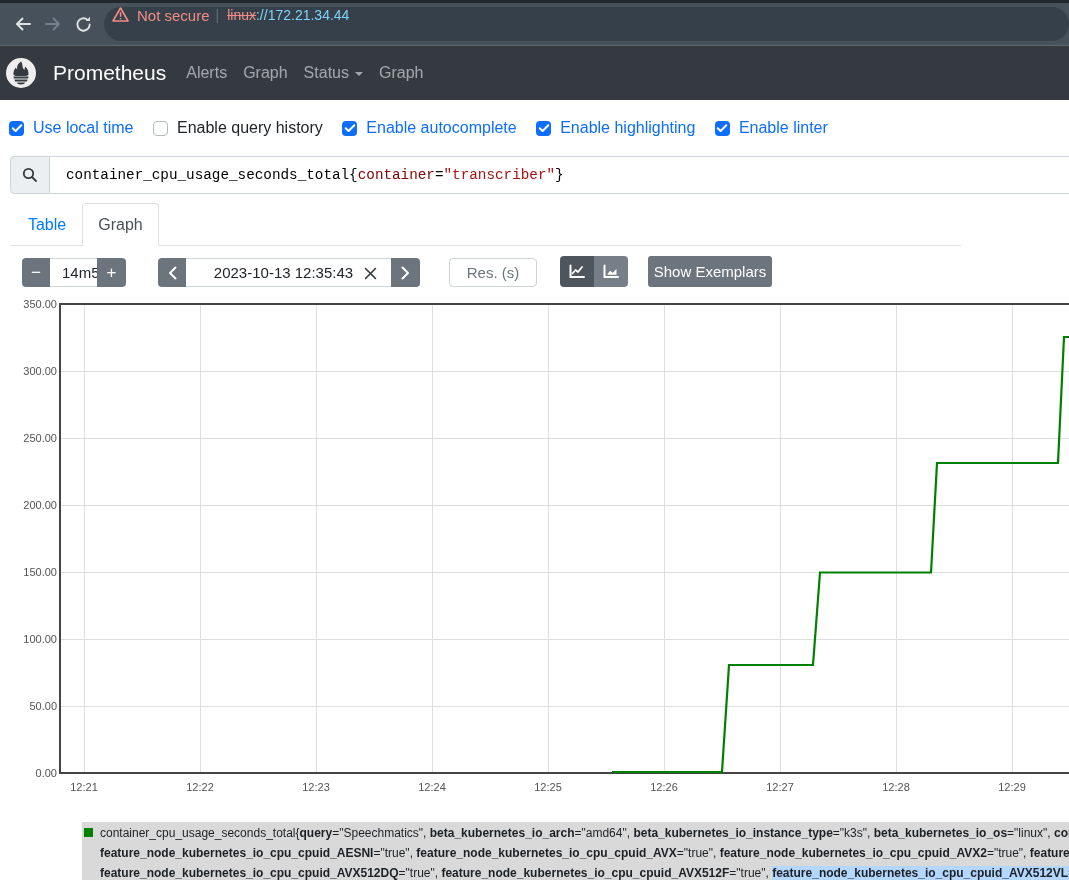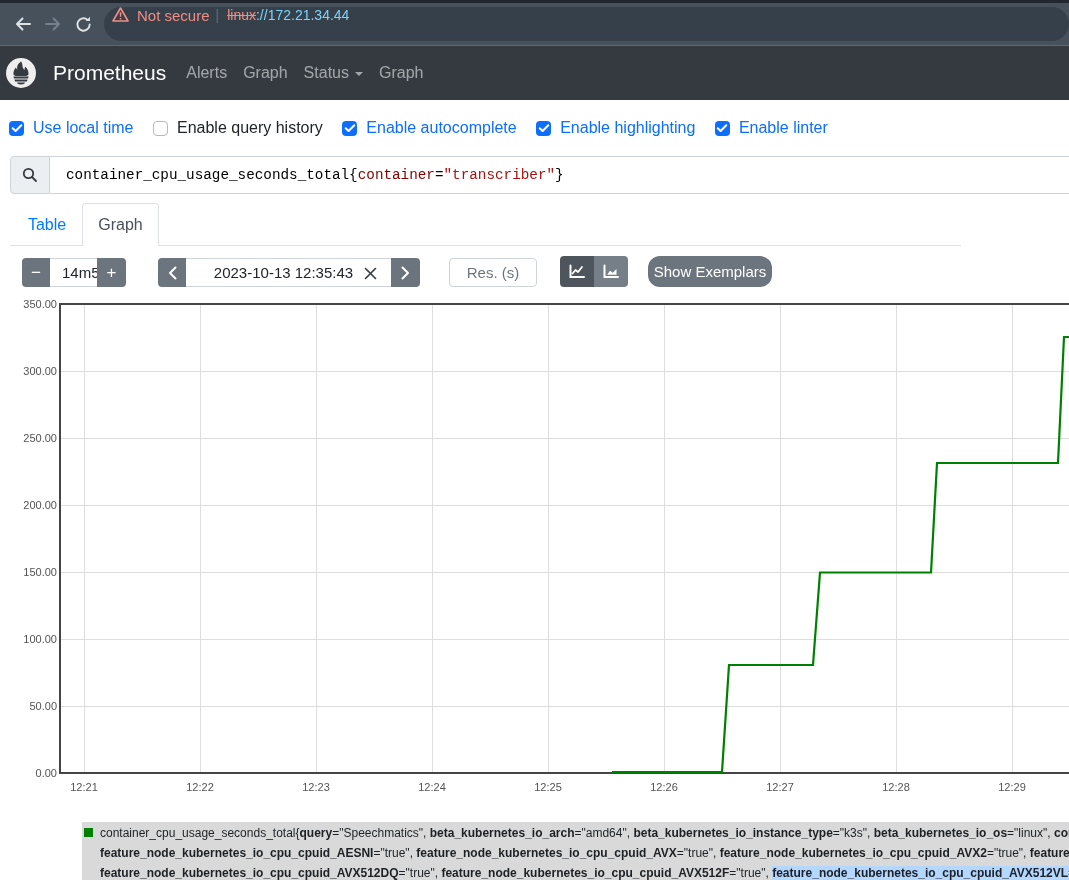--- a/index.html
+++ b/index.html
@@ -62,21 +62,21 @@
   height:29px; display:flex; align-items:center; color:#212529; }
 .rbl { border-radius:4px 0 0 4px; } .rbr { border-radius:0 4px 4px 0; }
 .resin { position:absolute; left:449px; top:0; width:88px; height:29px;
   border:1px solid #ced4da; border-radius:4px; color:#6c757d; display:flex;
   align-items:center; justify-content:center; }
 .cbtns { position:absolute; left:560px; top:-2px; height:31px; display:flex; }
 .cbt { width:34px; height:31px; display:flex; align-items:center; justify-content:center; }
 .cbt.a { background:#4f555c; border-radius:4px 0 0 4px; }
 .cbt.b { background:#767f88; border-radius:0 4px 4px 0; }
 .exbtn { position:absolute; left:648px; top:-2px; width:124px; height:31px; background:#6c757d;
-  color:#fff; display:flex; align-items:center; justify-content:center; border-radius:12px; font-size:15px; }
+  color:#fff; display:flex; align-items:center; justify-content:center; border-radius:3px; font-size:15px; }
 
 .legend { position:absolute; left:82px; top:822px; width:987px; height:58px;
   background:#d9d9d9; font-size:12px; color:#1d2125; }
 .legend .swatch { position:absolute; left:2px; top:6px; width:9px; height:9px; background:#008000; }
 .legend .lines { margin-left:18px; padding-top:1px; line-height:20px; white-space:nowrap; }
 .legend b { font-weight:bold; }
 .sel { background:#b3d7fe; }
 </style>
 </head>
 <body>

